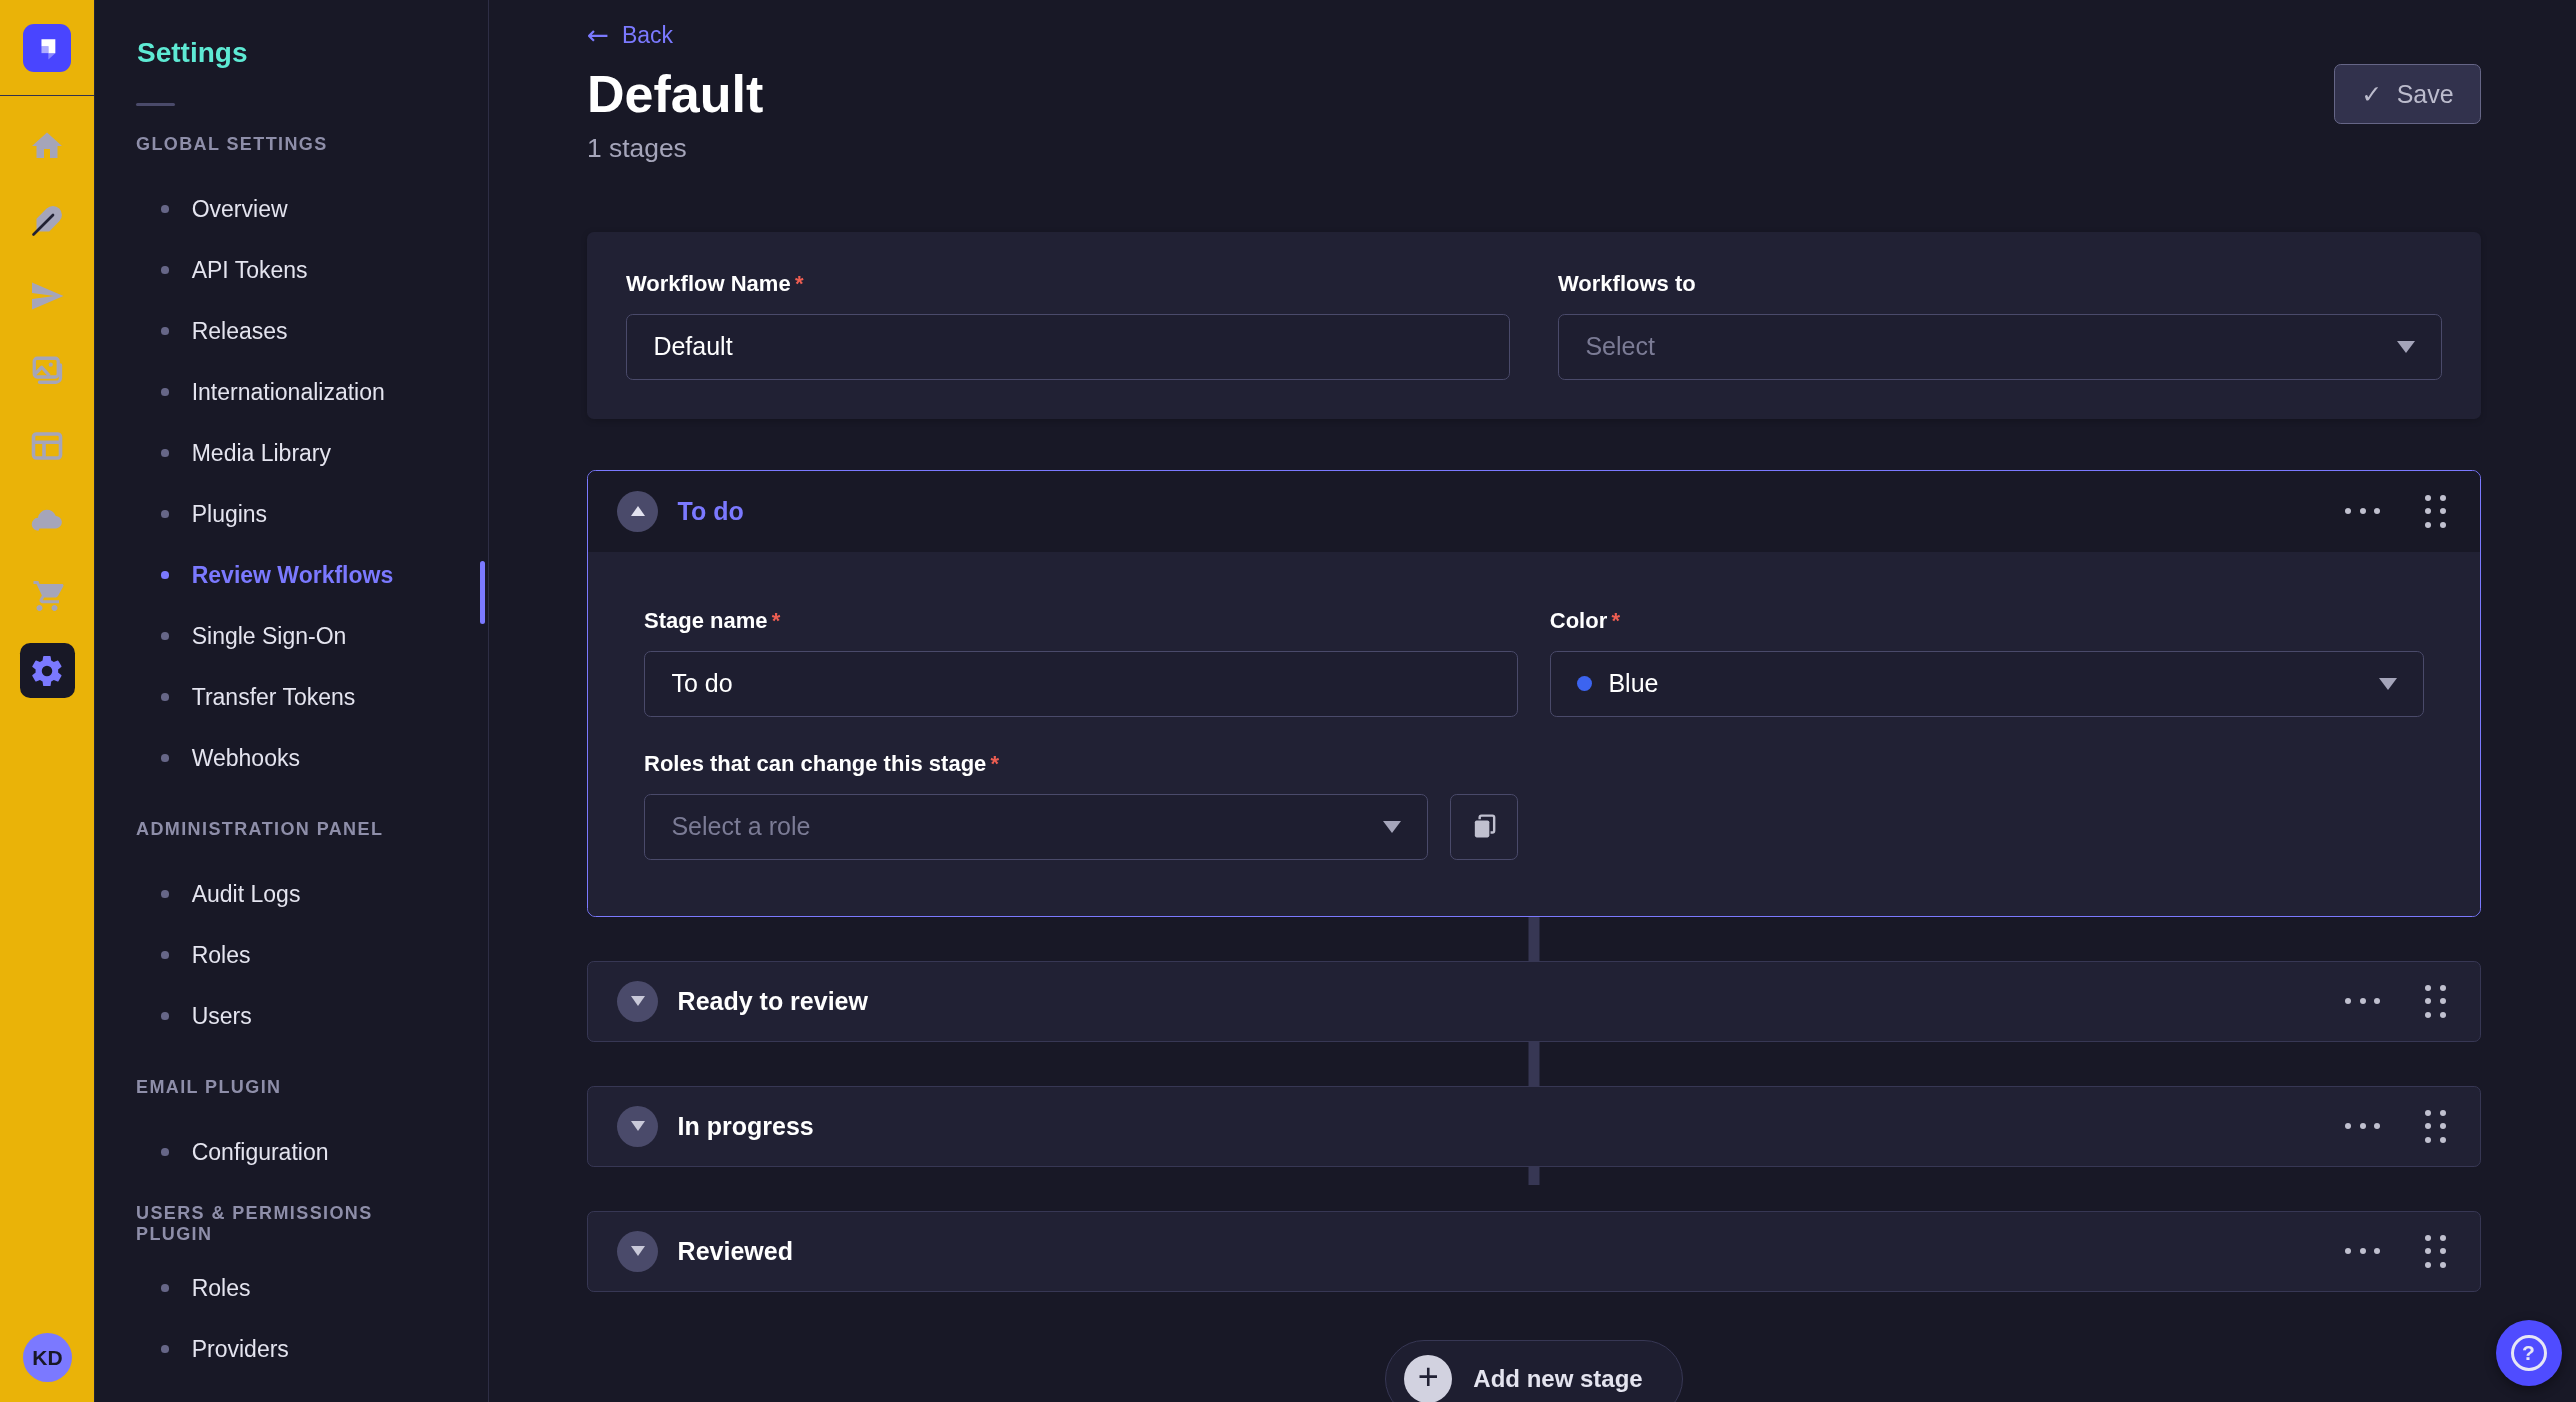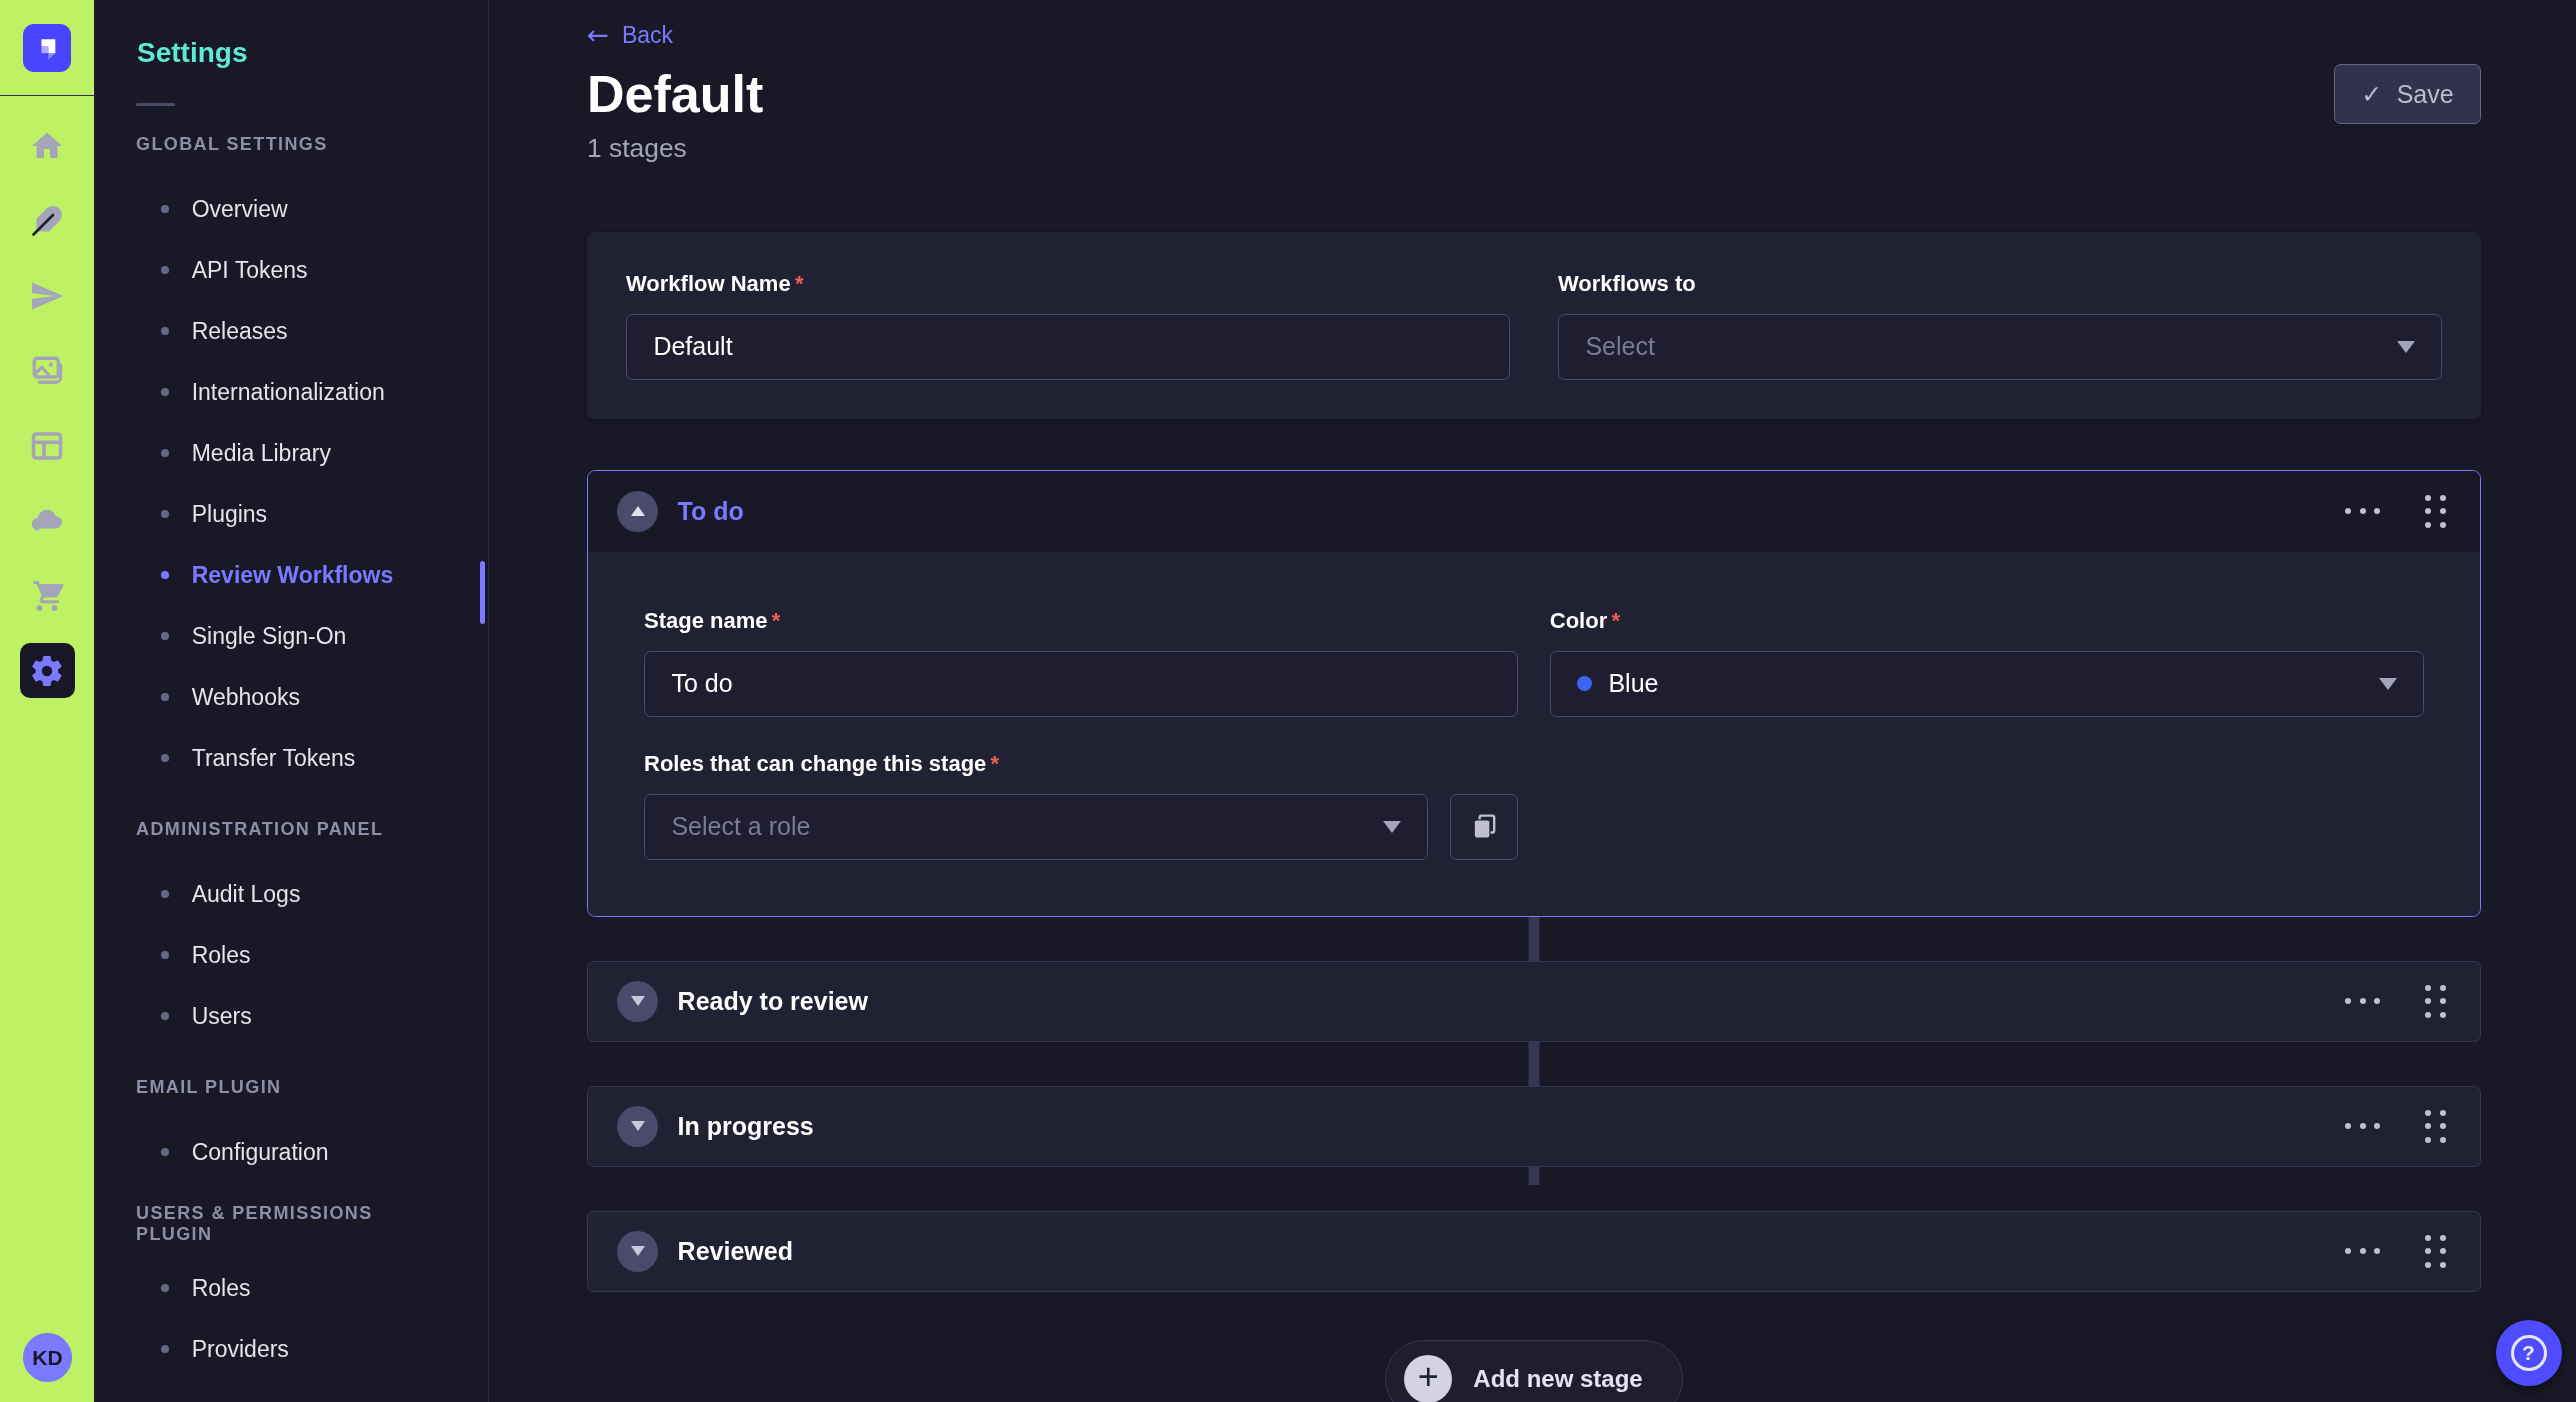--- a/index.html
+++ b/index.html
@@ -4,21 +4,21 @@
 <style>
   * { margin:0; padding:0; box-sizing:border-box; }
   html,body { width:2576px; height:1402px; overflow:hidden; }
   body {
     font-family:"Liberation Sans","DejaVu Sans",sans-serif;
     background:#181826; color:#fff;
   }
   .app { display:flex; width:100%; height:100%; }
 
   
-  .rail { width:95px; flex:none; background:#bef264; position:relative; border-right:0.9px solid #232336; }
+  .rail { width:95px; flex:none; background:#eab308; position:relative; border-right:0.9px solid #232336; }
   .rail-top { height:96px; display:flex; align-items:center; justify-content:center; border-bottom:0.9px solid #32324d; }
   .logo { width:48px; height:48px; border-radius:11px; background:#4945ff; display:flex; align-items:center; justify-content:center; cursor:pointer; }
   .rail-icons { padding-top:12px; }
   .rail-slot { height:75px; display:flex; align-items:center; justify-content:center; color:#a5a5ba; cursor:pointer; }
   .rail-slot svg { width:36px; height:36px; }
   .rail-slot .active-wrap { width:55px; height:55px; border-radius:10.2px; background:#181826; display:flex; align-items:center; justify-content:center; color:#7b79ff; }
   .rail-avatar { position:absolute; bottom:19.6px; left:23px; width:49px; height:49px; border-radius:50%; background:#7b79ff; color:#181826; font-weight:700; font-size:21px; display:flex; align-items:center; justify-content:center; cursor:pointer; }
 
   
   .settings-panel { width:394px; flex:none; background:#181826; border-right:0.9px solid #2e2e45; position:relative; }
@@ -186,25 +186,25 @@
     <div class="nav-item active">
         <span class="bullet"></span>
         <span>Review Workflows</span>
       </div>
     <div class="nav-item">
         <span class="bullet"></span>
         <span>Single Sign-On</span>
       </div>
     <div class="nav-item">
         <span class="bullet"></span>
+        <span>Transfer Tokens</span>
+      </div>
+    <div class="nav-item">
+        <span class="bullet"></span>
         <span>Webhooks</span>
-      </div>
-    <div class="nav-item">
-        <span class="bullet"></span>
-        <span>Transfer Tokens</span>
       </div>
 
     <div class="section-label">ADMINISTRATION PANEL</div>
     <div class="nav-item">
         <span class="bullet"></span>
         <span>Audit Logs</span>
       </div>
     <div class="nav-item">
         <span class="bullet"></span>
         <span>Roles</span>

